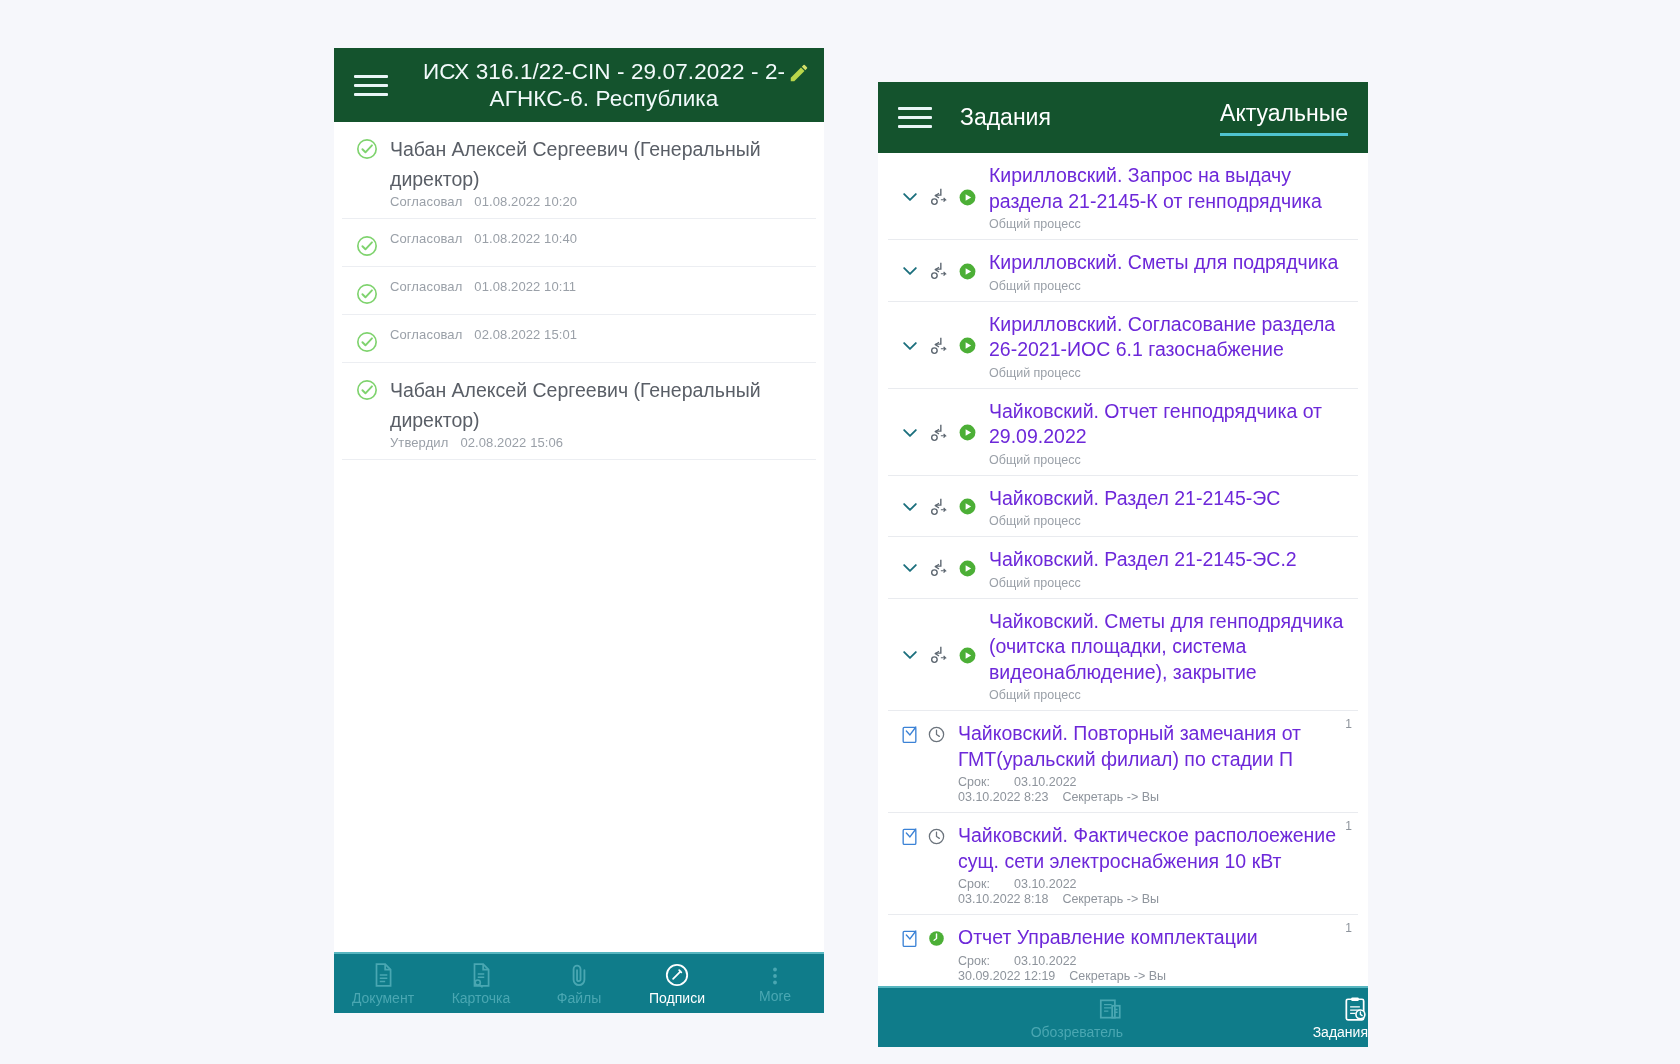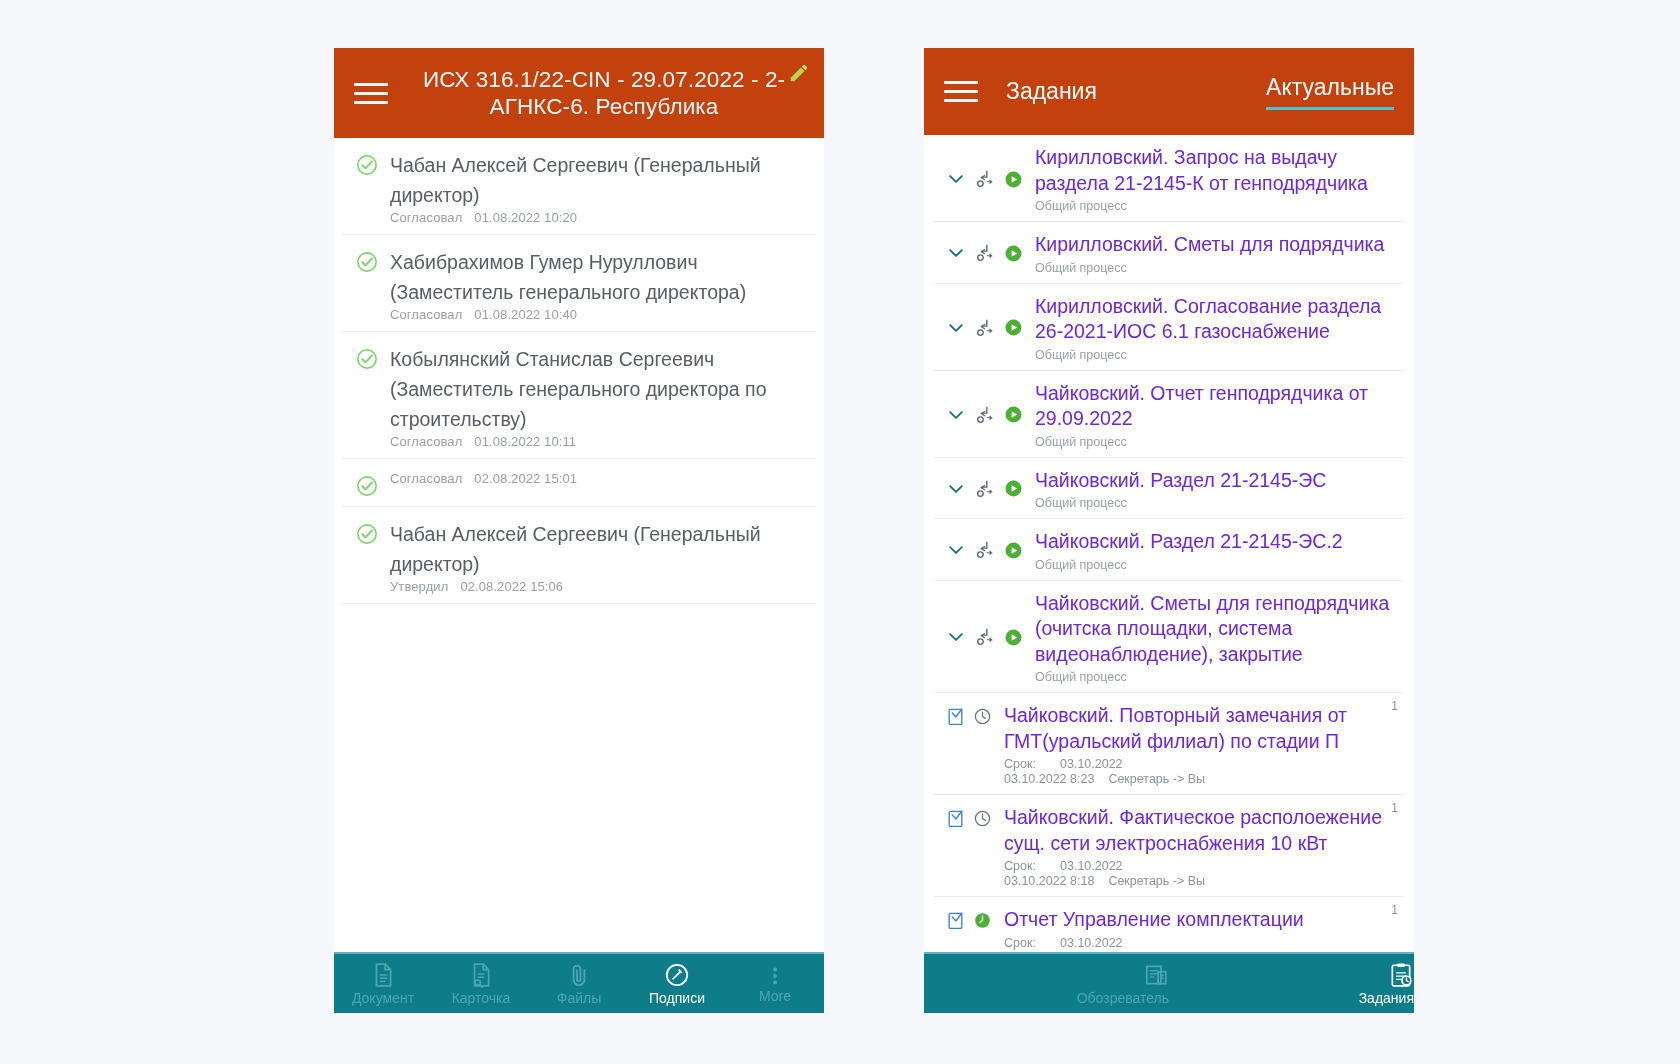--- a/index.html
+++ b/index.html
@@ -25,30 +25,30 @@
     position: absolute;
     top: 48px;
     width: 490px;
     height: 965px;
     background: #ffffff;
     display: flex;
     flex-direction: column;
     overflow: hidden;
   }
   .phone-left  { left: 334px; }
-  .phone-right { left: 924px; }
+  .phone-right { left: 878px; margin-top: 34px; }
 
   
   .topbar {
-    background: #c2410c;
+    background: #14532d;
     color: #ffffff;
     flex: 0 0 auto;
     display: flex;
     align-items: center;
-    padding: 12px 14px;
+    padding: 4px 14px;
     position: relative;
   }
   .topbar-left  { height: 66px; }
   .topbar-right { height: 63px; }
 
   .hamburger {
     width: 34px;
     height: 26px;
     flex: 0 0 34px;
     display: flex;
@@ -270,36 +270,34 @@
       </div>
 
       <div class="sig-row">
         <span class="sig-check">
           <svg viewBox="0 0 24 24" width="22" height="22">
             <circle cx="12" cy="12" r="10" fill="none" stroke="#7fd36e" stroke-width="1.8"></circle>
             <path d="M7 12.3l3.3 3.3L17.4 8" fill="none" stroke="#7fd36e" stroke-width="2.1" stroke-linecap="round" stroke-linejoin="round"></path>
           </svg>
         </span>
         <div class="sig-body">
-          <div class="sig-name">Хабибрахимов Гумер Нуруллович (Заместитель генерального директора)</div>
           <div class="sig-meta">
             <span class="sig-act">Согласовал</span><span>01.08.2022 10:40</span>
           </div>
         </div>
       </div>
 
       <div class="sig-row">
         <span class="sig-check">
           <svg viewBox="0 0 24 24" width="22" height="22">
             <circle cx="12" cy="12" r="10" fill="none" stroke="#7fd36e" stroke-width="1.8"></circle>
             <path d="M7 12.3l3.3 3.3L17.4 8" fill="none" stroke="#7fd36e" stroke-width="2.1" stroke-linecap="round" stroke-linejoin="round"></path>
           </svg>
         </span>
         <div class="sig-body">
-          <div class="sig-name">Кобылянский Станислав Сергеевич (Заместитель генерального директора по строительству)</div>
           <div class="sig-meta">
             <span class="sig-act">Согласовал</span><span>01.08.2022 10:11</span>
           </div>
         </div>
       </div>
 
       <div class="sig-row">
         <span class="sig-check">
           <svg viewBox="0 0 24 24" width="22" height="22">
             <circle cx="12" cy="12" r="10" fill="none" stroke="#7fd36e" stroke-width="1.8"></circle>

